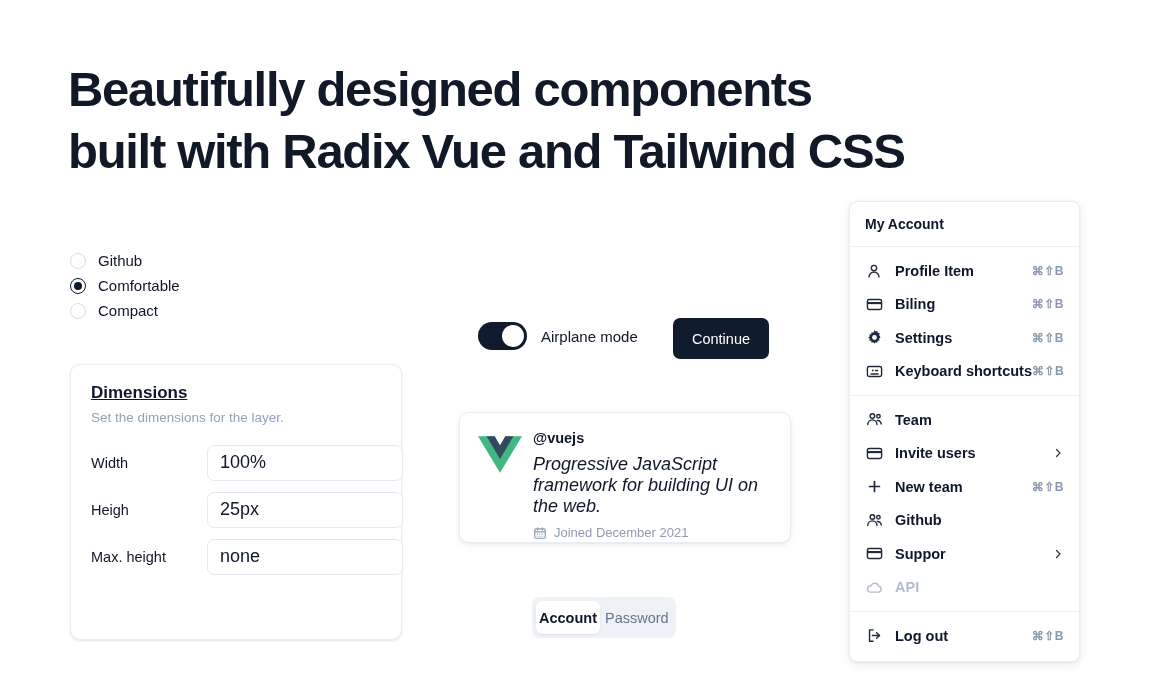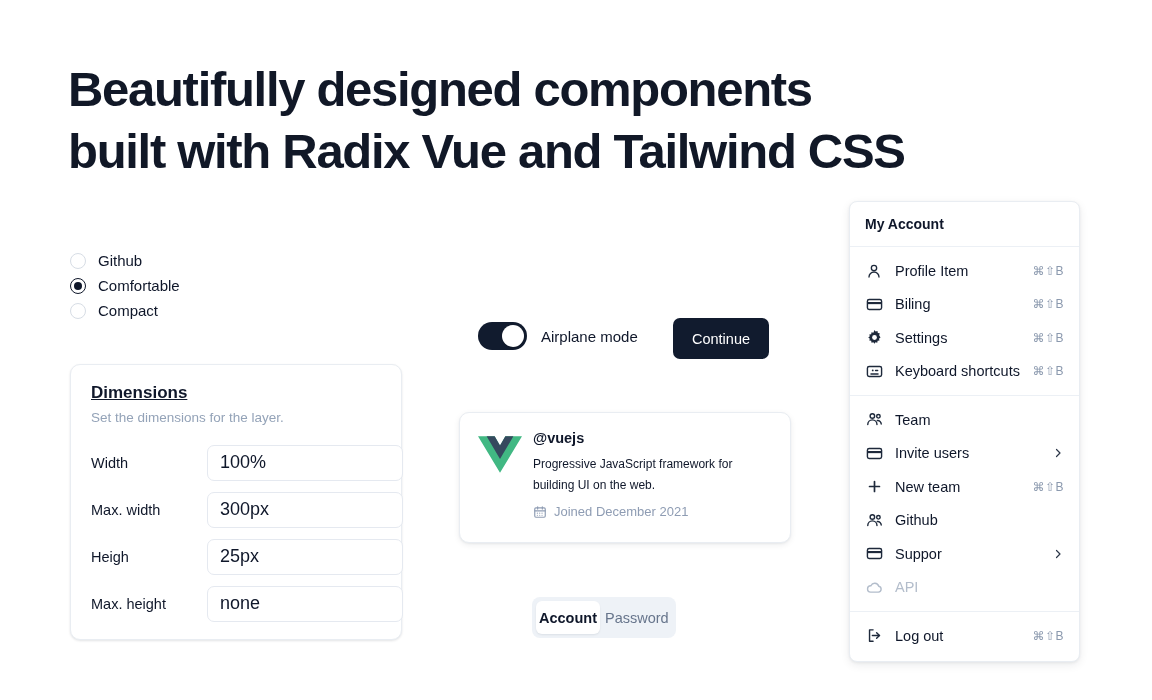--- a/index.html
+++ b/index.html
@@ -103,21 +103,21 @@
     border: 1px solid #e9edf2;
     border-radius: 10px;
     box-shadow: 0 2px 6px rgba(15,23,42,0.07), 0 1px 2px rgba(15,23,42,0.05);
     padding: 17px 18px;
     display: flex;
     gap: 11px;
   }
   .vue-logo { width: 44px; height: 44px; flex: none; margin-top: 4px; }
   .hc-body { flex: 1; min-width: 0; }
   .hc-handle { font-size: 14.5px; font-weight: 700; color: #0f172a; }
-  .hc-desc { font-size: 12px; line-height: 21px; color: #0f172a; margin-top: 8px; }
+  .hc-desc { font-size: 18px; line-height: 21px; color: #0f172a; margin-top: 8px; font-style: italic; }
   .hc-joined { display: flex; align-items: center; gap: 7px; margin-top: 8px; color: #8e9cb3; font-size: 13px; }
 
   
   .tabs {
     position: absolute; left: 532px; top: 597px;
     height: 41px;
     background: #eef2f7;
     border-radius: 8px;
     padding: 4px;
     display: flex;
@@ -143,21 +143,21 @@
     left: 849px; top: 201px;
     width: 231px;
     background: #ffffff;
     border: 1px solid #e9edf2;
     border-radius: 8px;
     box-shadow: 0 3px 10px rgba(15,23,42,0.08), 0 1px 3px rgba(15,23,42,0.06);
     padding: 5px 0;
   }
   .menu-header { font-size: 14px; font-weight: 700; color: #0f172a; padding: 9px 15px 10px 15px; }
   .menu-sep { height: 1px; background: #ecf0f5; margin: 4px 0; }
-  .menu-group { padding: 3px 0; }
+  .menu-group { padding: 3px 0; font-weight: bold; }
   .menu-item {
     display: flex; align-items: center;
     height: 33.5px;
     padding: 0 15px;
     font-size: 14.5px;
     color: #0f172a;
     cursor: pointer;
   }
   .menu-item.disabled { color: #b3bdcb; cursor: default; }
   .menu-item .mi-icon { width: 18px; height: 18px; flex: none; display: flex; align-items: center; justify-content: center; }
@@ -193,24 +193,20 @@
     </div>
   </div>
 
   <div class="dims-card">
     <div class="dims-title">Dimensions</div>
     <div class="dims-sub">Set the dimensions for the layer.</div>
     <div class="dims-rows">
       <div class="dim-row">
         <span class="dim-label">Width</span>
         <input class="dim-input" value="100%" style="">
-      </div>
-      <div class="dim-row">
-        <span class="dim-label">Max. width</span>
-        <input class="dim-input" value="300px" style="">
       </div>
       <div class="dim-row">
         <span class="dim-label">Heigh</span>
         <input class="dim-input" value="25px" style="">
       </div>
       <div class="dim-row">
         <span class="dim-label">Max. height</span>
         <input class="dim-input" value="none" style="">
       </div>
     </div>

